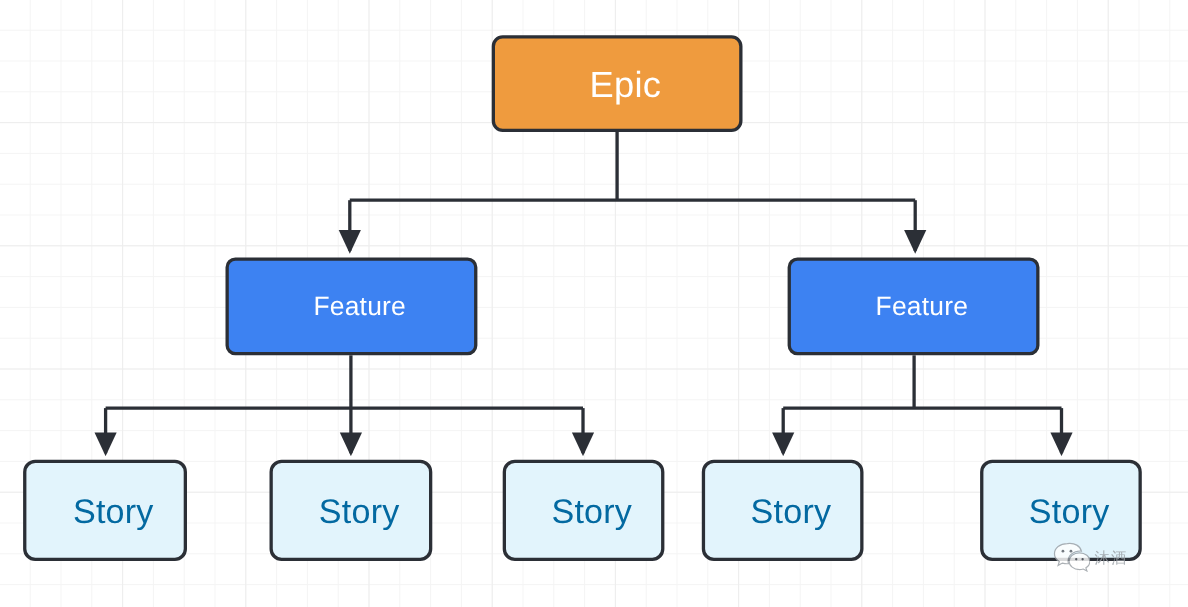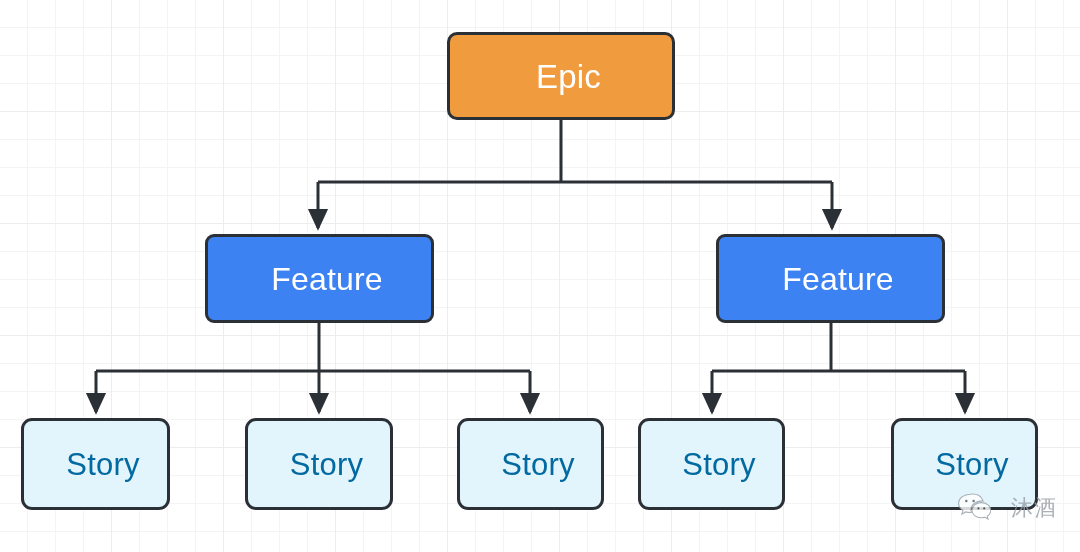--- a/index.html
+++ b/index.html
@@ -50,21 +50,21 @@
   }
   .node-epic {
     background: #ef9b3e;
     color: #ffffff;
     font-size: 33px;
     border-radius: 10px;
   }
   .node-feature {
     background: #3d82f2;
     color: #ffffff;
-    font-size: 32px;
+    font-size: 24px;
   }
   .node-story {
     background: #e2f4fc;
     color: #0369a1;
     font-size: 31px;
     border-radius: 11px;
   }
   .node-label {
     display: block;
     letter-spacing: 0.2px;
@@ -73,26 +73,25 @@
     position: absolute;
     left: 957px;
     top: 492px;
     display: flex;
     align-items: center;
     gap: 4px;
     opacity: 0.82;
     pointer-events: none;
   }
   #watermark .wm-text {
-    font-family: Liberation Serif, serif;
-    font-size: 22px;
+    font-family: Liberation Mono, monospace;
+    font-size: 14px;
     color: #9aa0a6;
     line-height: 1;
     letter-spacing: 1px;
-    margin-left: 16px;
   }
 </style>
 </head>
 <body>
 
 <div id="canvas">
 
   <svg id="edges" viewBox="0 0 1080 552" width="1080" height="552" xmlns="http://www.w3.org/2000/svg">
     <defs>
       <marker id="arrow" viewBox="0 0 12 12" refX="10.5" refY="6" markerWidth="7.2" markerHeight="7.2" orient="auto-start-reverse" markerUnits="strokeWidth">

